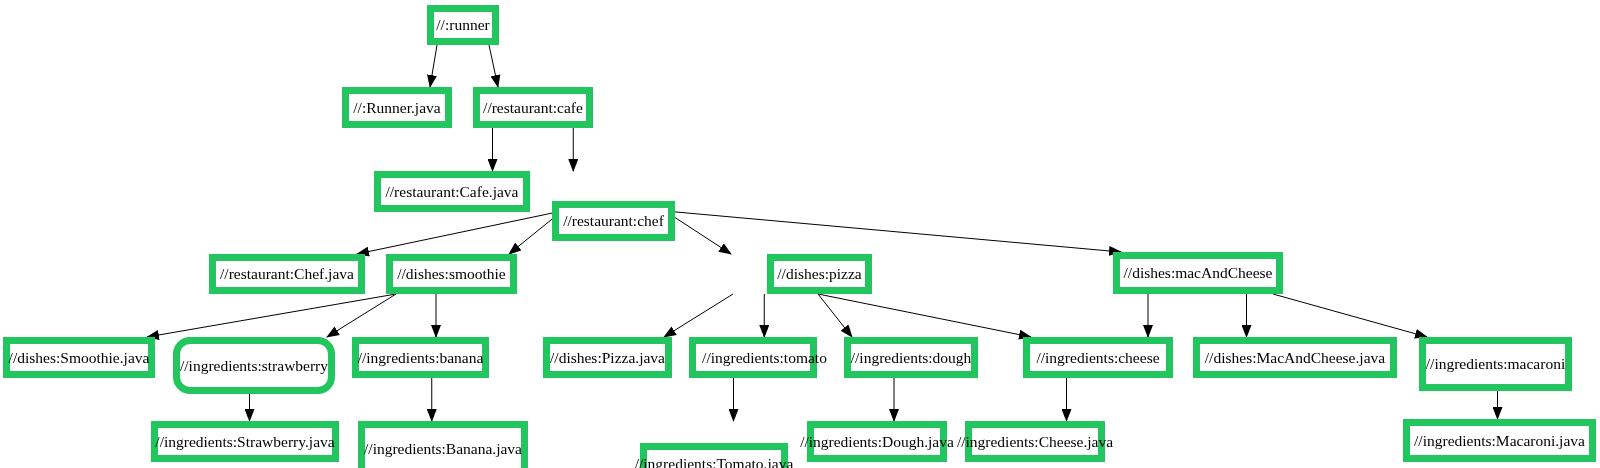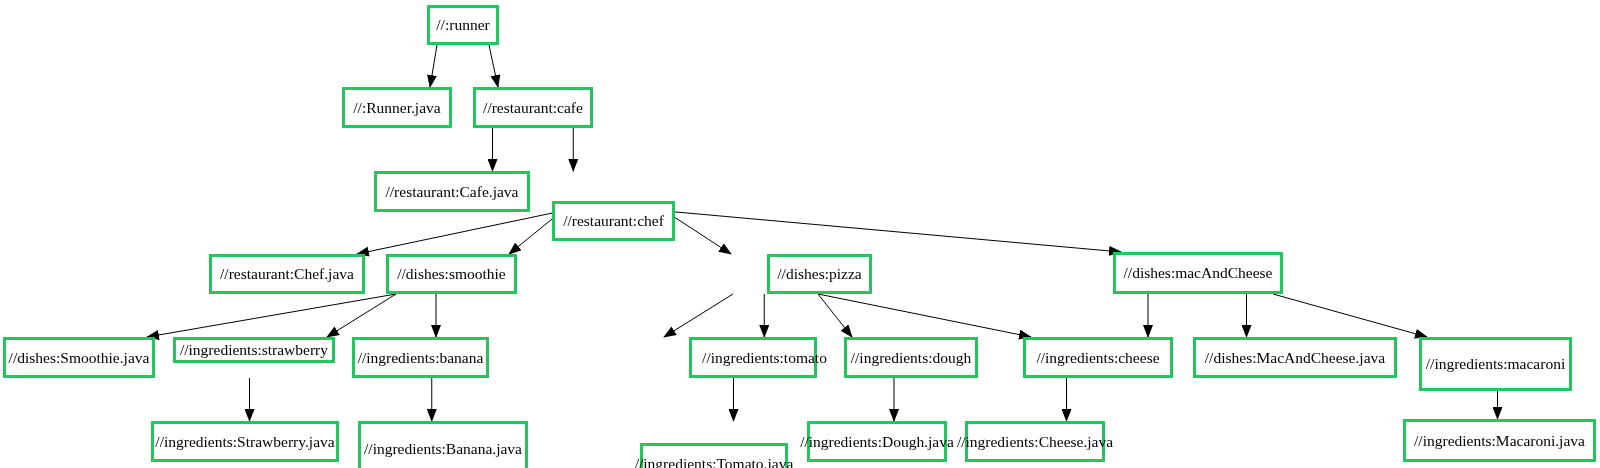--- a/index.html
+++ b/index.html
@@ -20,21 +20,21 @@
     left: 0;
     top: 0;
     width: 1600px;
     height: 468px;
     pointer-events: none;
   }
   .graph-node {
     position: absolute;
     box-sizing: border-box;
     background: #ffffff;
-    border: 3px solid #22c55e;
+    border: 7px solid #22c55e;
     display: flex;
     align-items: center;
     justify-content: center;
     white-space: nowrap;
   }
   .graph-node span {
     font-size: 15.5px;
     color: #000000;
     line-height: 1;
     padding: 0 2px;
@@ -103,25 +103,28 @@
     </div>
     <div class="graph-node" style="left: 723px; top: 254px; width: 105px; height: 40px; margin-left: 44px;">
       <span>//dishes:pizza</span>
     </div>
     <div class="graph-node" style="left: 1113px; top: 252px; width: 170px; height: 42px;">
       <span>//dishes:macAndCheese</span>
     </div>
     <div class="graph-node" style="left: 3px; top: 337px; width: 152px; height: 41px;">
       <span>//dishes:Smoothie.java</span>
     </div>
-    <div class="graph-node" style="left: 173px; top: 337px; width: 162px; height: 26px;">
+    <div class="graph-node" style="left: 173px; top: 337px; width: 162px; height: 57px; border-radius: 17px;">
       <span>//ingredients:strawberry</span>
     </div>
     <div class="graph-node" style="left: 352px; top: 337px; width: 137px; height: 41px;">
       <span>//ingredients:banana</span>
+    </div>
+    <div class="graph-node" style="left: 543px; top: 337px; width: 129px; height: 41px;">
+      <span>//dishes:Pizza.java</span>
     </div>
     <div class="graph-node" style="left: 689px; top: 337px; width: 128px; height: 41px; padding-left: 23px;">
       <span>//ingredients:tomato</span>
     </div>
     <div class="graph-node" style="left: 844px; top: 337px; width: 134px; height: 41px;">
       <span>//ingredients:dough</span>
     </div>
     <div class="graph-node" style="left: 1023px; top: 337px; width: 150px; height: 41px;">
       <span>//ingredients:cheese</span>
     </div>

